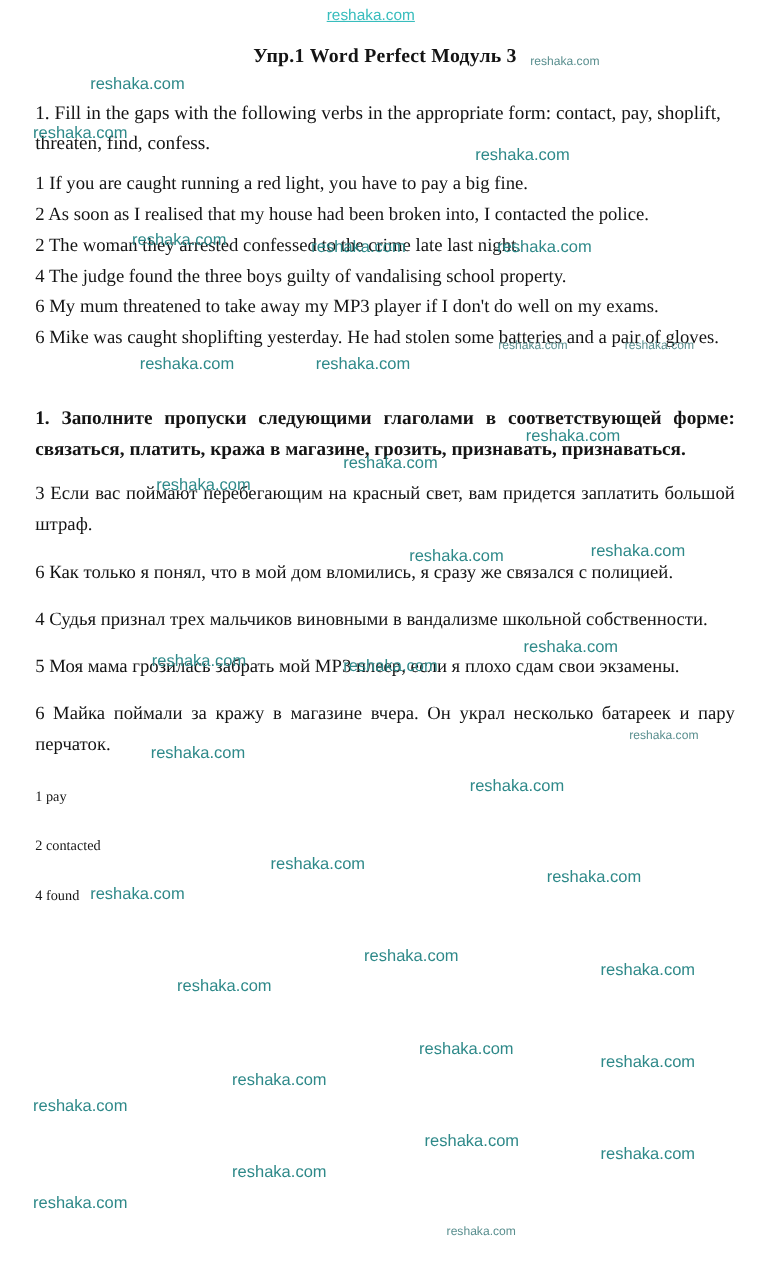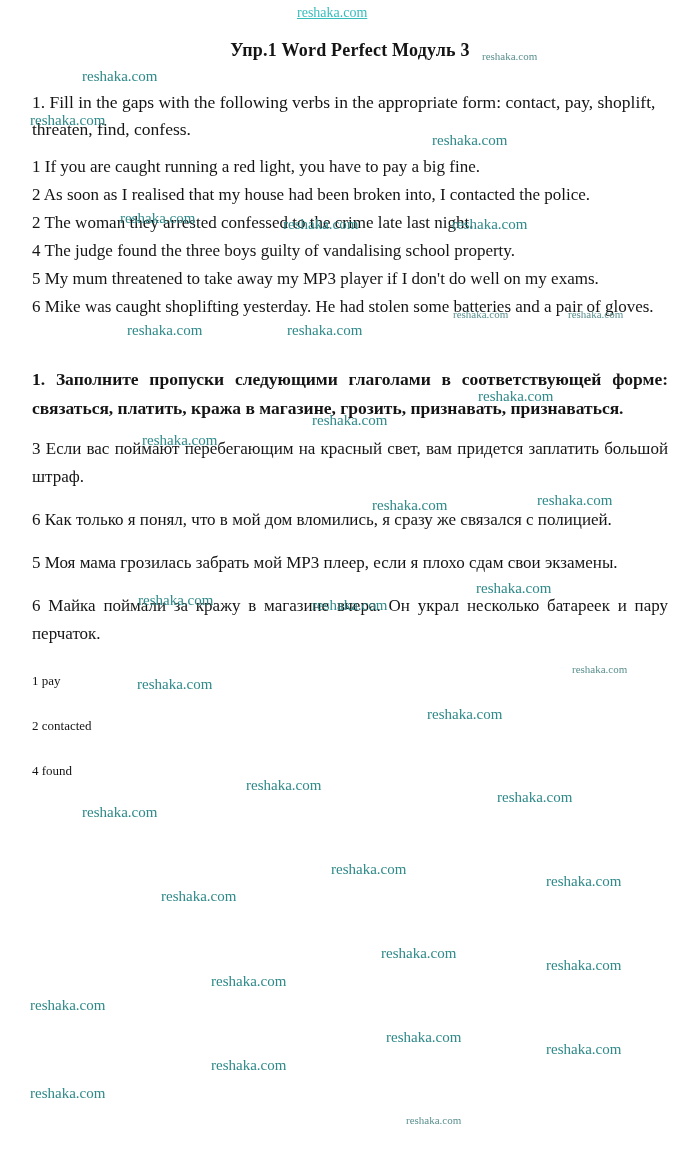--- a/index.html
+++ b/index.html
@@ -58,21 +58,21 @@
   }
   .wm-layer {
     position: absolute;
     left: 0; top: 0;
     width: 700px; height: 1162px;
     pointer-events: none;
     z-index: 5;
   }
   .wm {
     position: absolute;
-    font-family: Liberation Serif, serif;
+    font-family: Liberation Sans, sans-serif;
     font-size: 15px;
     color: #2e8989;
     white-space: nowrap;
   }
   .wm.v1 {
     font-size: 11px;
     color: #5a8f8f;
   }
   .wm.v2 {
     font-size: 14px;
@@ -87,29 +87,30 @@
 
   <h1 class="title">Упр.1 Word Perfect Модуль 3</h1>
 
   <p class="en-heading">1. Fill in the gaps with the following verbs in the appropriate form: contact, pay, shoplift, threaten, find, confess.</p>
 
   <div class="en-items">
     <p>1 If you are caught running a red light, you have to pay a big fine.</p>
     <p>2 As soon as I realised that my house had been broken into, I contacted the police.</p>
     <p>2 The woman they arrested confessed to the crime late last night.</p>
     <p>4 The judge found the three boys guilty of vandalising school property.</p>
-    <p>5 My mum threatened to take away my MP3 player if I don't do well on my exams.</p>
+    <p>6 My mum threatened to take away my MP3 player if I don't do well on my exams.</p>
     <p>6 Mike was caught shoplifting yesterday. He had stolen some batteries and a pair of gloves.</p>
   </div>
 
   <p class="ru-heading">1. Заполните пропуски следующими глаголами в соответствующей форме: связаться, платить, кража в магазине, грозить, признавать, признаваться.</p>
 
   <div class="ru-items">
     <p>3 Если вас поймают перебегающим на красный свет, вам придется заплатить большой штраф.</p>
     <p>6 Как только я понял, что в мой дом вломились, я сразу же связался с полицией.</p>
+    <p>4 Судья признал трех мальчиков виновными в вандализме школьной собственности.</p>
     <p>5 Моя мама грозилась забрать мой MP3 плеер, если я плохо сдам свои экзамены.</p>
     <p>6 Майка поймали за кражу в магазине вчера. Он украл несколько батареек и пару перчаток.</p>
   </div>
 
   <div class="answers">
     <p>1 pay</p>
     <p>2 contacted</p>
     <p>4 found</p>
   </div>
 

